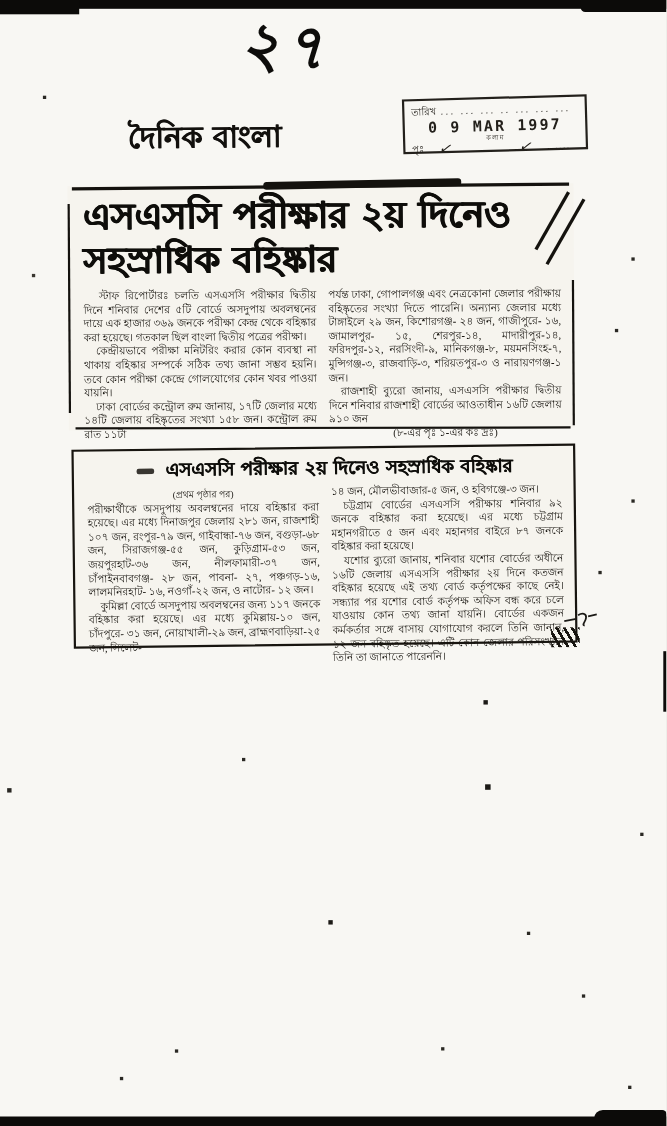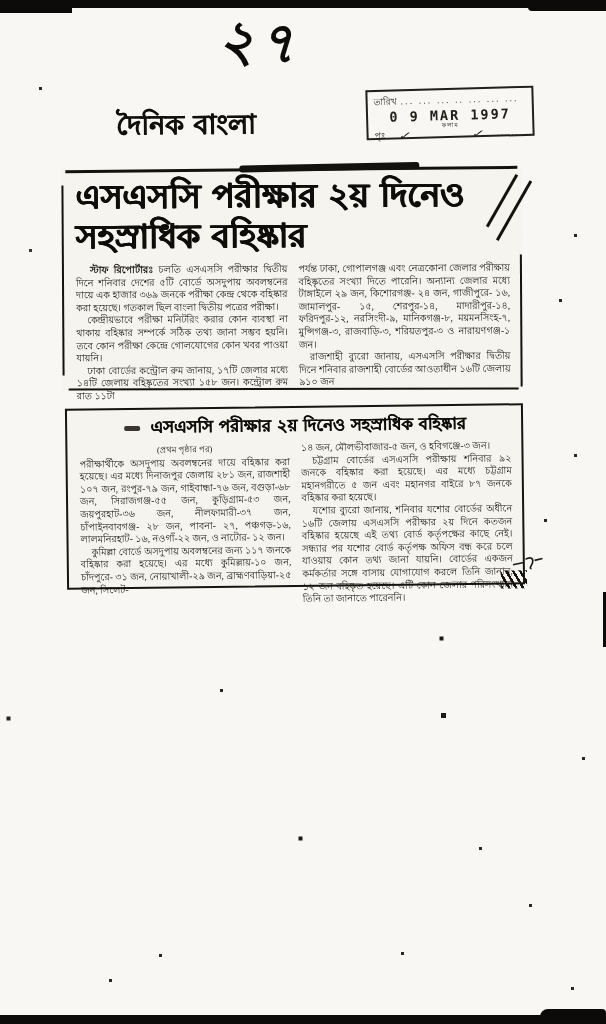--- a/index.html
+++ b/index.html
@@ -58,21 +58,21 @@
   
   .clip{position:absolute;background:#f6f4ee;box-sizing:border-box;}
   .cols{display:flex;gap:11px;}
   .col{flex:1 1 0;min-width:0;}
   .bodytext{
     font-size:9.6px;line-height:12.6px;text-align:justify;
     font-family:"Liberation Serif", serif;color:#191611;
   }
   .bodytext p{margin:0;text-indent:11px;}
   .bodytext p.noindent{text-indent:0;}
-  .bodytext b{font-weight:bold;}
+  .bodytext b{font-weight:normal;}
   .note{text-align:center;text-indent:0 !important;}
   
   .clip1{left:62px;top:168px;width:460px;height:222px;transform:rotate(-0.35deg);padding:6px 12px 4px 14px;}
   .clip1 .ln{position:absolute;background:#14120e;}
   .clip1 .ln.top{left:4px;top:0;width:452px;height:2.5px;transform:rotate(-0.2deg);}
   .clip1 .ln.topblob{left:178px;top:-4px;width:180px;height:7px;border-radius:3px;transform:rotate(-0.8deg);}
   .clip1 .ln.left{left:0;top:16px;width:2px;height:190px;}
   .clip1 .ln.right{right:0px;top:88px;width:2px;height:132px;}
   .clip1 .ln.bottom{left:6px;bottom:0;width:450px;height:2px;transform:rotate(0.25deg);}
   .clip1 .slash{position:absolute;width:3px;height:60px;background:#14120e;transform:rotate(30deg);}
@@ -150,20 +150,21 @@
 
     <div class="cols">
       <div class="col bodytext">
         <p class="noindent" style="text-indent:14px;"><b>স্টাফ রিপোর্টারঃ</b> <span>চলতি এসএসসি পরীক্ষার দ্বিতীয় দিনে শনিবার দেশের ৫টি বোর্ডে অসদুপায় অবলম্বনের দায়ে এক হাজার ৩৬৯ জনকে পরীক্ষা কেন্দ্র থেকে বহিষ্কার করা হয়েছে। গতকাল ছিল বাংলা দ্বিতীয় পত্রের পরীক্ষা।</span></p>
         <p>কেন্দ্রীয়ভাবে পরীক্ষা মনিটরিং করার কোন ব্যবস্থা না থাকায় বহিষ্কার সম্পর্কে সঠিক তথ্য জানা সম্ভব হয়নি। তবে কোন পরীক্ষা কেন্দ্রে গোলযোগের কোন খবর পাওয়া যায়নি।</p>
         <p>ঢাকা বোর্ডের কন্ট্রোল রুম জানায়, ১৭টি জেলার মধ্যে ১৪টি জেলায় বহিষ্কৃতের সংখ্যা ১৫৮ জন। কন্ট্রোল রুম রাত ১১টা</p>
       </div>
       <div class="col bodytext">
         <p class="noindent">পর্যন্ত ঢাকা, গোপালগঞ্জ এবং নেত্রকোনা জেলার পরীক্ষায় বহিষ্কৃতের সংখ্যা দিতে পারেনি। অন্যান্য জেলার মধ্যে টাঙ্গাইলে ২৯ জন, কিশোরগঞ্জ- ২৪ জন, গাজীপুরে- ১৬, জামালপুর- ১৫, শেরপুর-১৪, মাদারীপুর-১৪, ফরিদপুর-১২, নরসিংদী-৯, মানিকগঞ্জ-৮, ময়মনসিংহ-৭, মুন্সিগঞ্জ-৩, রাজবাড়ি-৩, শরিয়তপুর-৩ ও নারায়ণগঞ্জ-১ জন।</p>
         <p>রাজশাহী ব্যুরো জানায়, এসএসসি পরীক্ষার দ্বিতীয় দিনে শনিবার রাজশাহী বোর্ডের আওতাধীন ১৬টি জেলায় ৯১০ জন</p>
+        <p class="note">(৮-এর পৃঃ ১-এর কঃ দ্রঃ)</p>
       </div>
     </div>
   </div>
 
   <div class="clip clip2">
     <div class="headline2"><span class="smudge"></span><span>এসএসসি পরীক্ষার ২য় দিনেও সহস্রাধিক বহিষ্কার</span></div>
     <div class="cols">
       <div class="col bodytext">
         <p class="subhead">(প্রথম পৃষ্ঠার পর)</p>
         <p class="noindent">পরীক্ষার্থীকে অসদুপায় অবলম্বনের দায়ে বহিষ্কার করা হয়েছে। এর মধ্যে দিনাজপুর জেলায় ২৮১ জন, রাজশাহী ১০৭ জন, রংপুর-৭৯ জন, গাইবান্ধা-৭৬ জন, বগুড়া-৬৮ জন, সিরাজগঞ্জ-৫৫ জন, কুড়িগ্রাম-৫৩ জন, জয়পুরহাট-৩৬ জন, নীলফামারী-৩৭ জন, চাঁপাইনবাবগঞ্জ- ২৮ জন, পাবনা- ২৭, পঞ্চগড়-১৬, লালমনিরহাট- ১৬, নওগাঁ-২২ জন, ও নাটোর- ১২ জন।</p>

